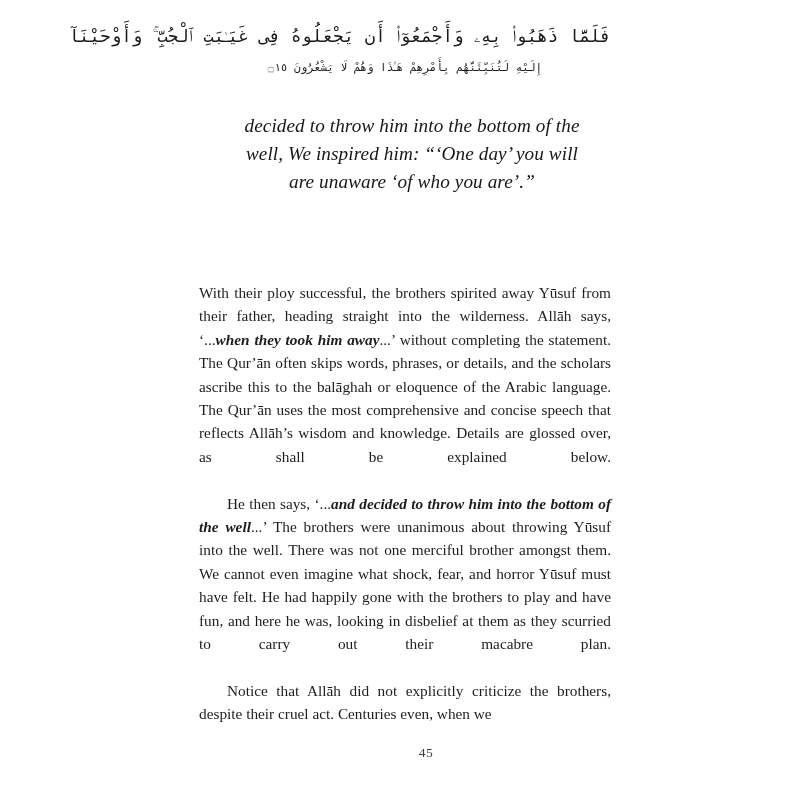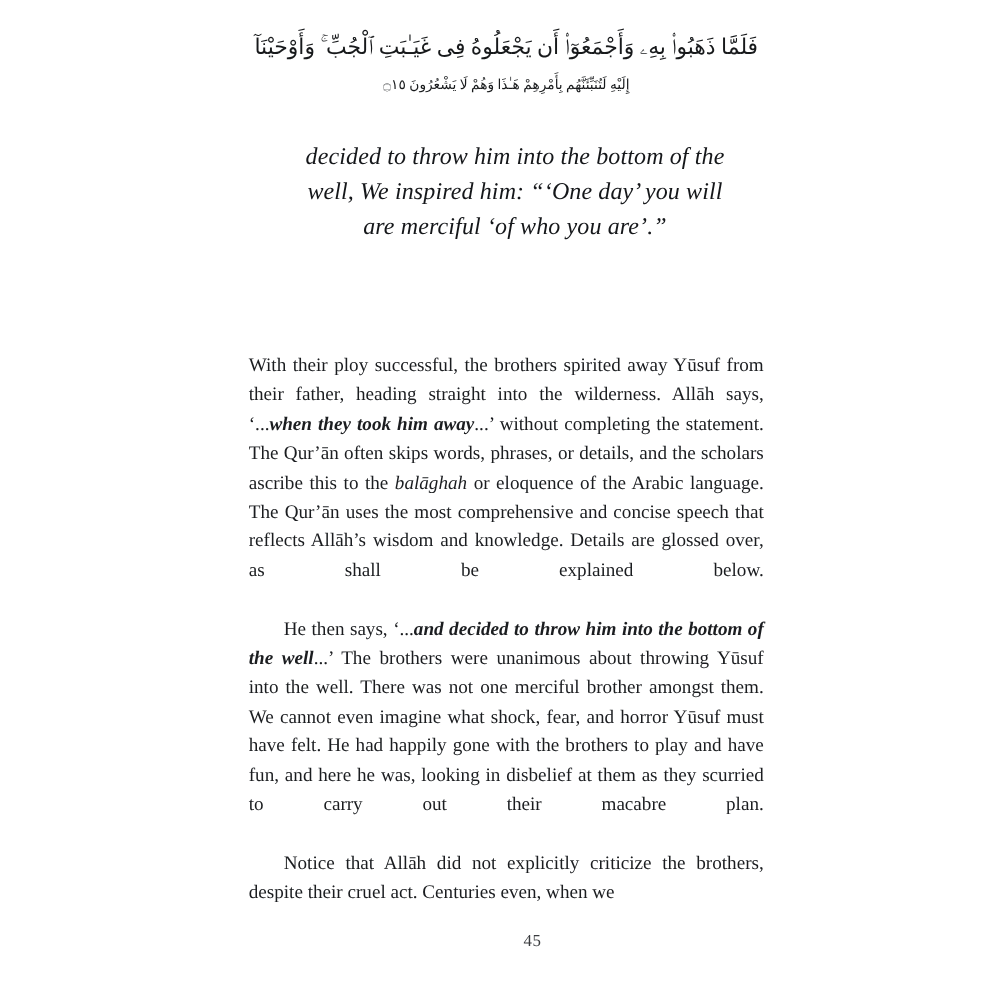--- a/index.html
+++ b/index.html
@@ -28,21 +28,21 @@
   .arabic-block {
     position: absolute;
     left: 199px;
     top: 22px;
     width: 412px;
     text-align: center;
     direction: rtl;
     color: #16181a;
   }
   .arabic-line {
-    font-family: Liberation Serif, serif;
+    font-family: Liberation Mono, monospace;
     font-size: 17.5px;
     line-height: 31px;
     letter-spacing: 0.2px;
     white-space: nowrap;
     color: #17191b;
     font-weight: 400;
   }
   .arabic-line.l2 {
     font-size: 11px;
   }
@@ -82,21 +82,20 @@
     hyphens: manual;
   }
   .body-par.indented {
     text-indent: 28px;
   }
   .body-par .bi {
     font-weight: bold;
     font-style: italic;
   }
   .body-par .it {
-    font-style: italic;
   }
   
   .body-par::after {
     content: "";
     display: inline-block;
     width: 100%;
   }
   .body-par.lastfull::after {
     content: none;
   }
@@ -120,21 +119,21 @@
 <div class="page">
 
   <div class="arabic-block">
     <div class="arabic-line l1">فَلَمَّا ذَهَبُوا۟ بِهِۦ وَأَجْمَعُوٓا۟ أَن يَجْعَلُوهُ فِى غَيَـٰبَتِ ٱلْجُبِّ ۚ وَأَوْحَيْنَآ</div>
     <div class="arabic-line l2">إِلَيْهِ لَتُنَبِّئَنَّهُم بِأَمْرِهِمْ هَـٰذَا وَهُمْ لَا يَشْعُرُونَ ۝١٥</div>
   </div>
 
   <div class="translation-block">
     <div class="translation-line">decided to throw him into the bottom of the</div>
     <div class="translation-line">well, We inspired him: “‘One day’ you will</div>
-    <div class="translation-line">are merciful ‘of who you are’.”</div>
+    <div class="translation-line">are unaware ‘of who you are’.”</div>
   </div>
 
   <div class="body-block">
     <p class="body-par">With their ploy successful, the brothers spirited away Yūsuf from their father, heading straight into the wilderness. Allāh says, ‘...<span class="bi">when they took him away</span>...’ without completing the statement. The Qur’ān often skips words, phrases, or details, and the scholars ascribe this to the <span class="it">balāghah</span> or eloquence of the Arabic language. The Qur’ān uses the most comprehensive and concise speech that reflects Allāh’s wisdom and knowledge. Details are glossed over, as shall be explained below.</p>
     <p class="body-par indented">He then says, ‘...<span class="bi">and decided to throw him into the bottom of the well</span>...’ The brothers were unanimous about throwing Yūsuf into the well. There was not one merciful brother amongst them. We cannot even imagine what shock, fear, and horror Yūsuf must have felt. He had happily gone with the brothers to play and have fun, and here he was, looking in disbelief at them as they scurried to carry out their macabre plan.</p>
     <p class="body-par indented lastfull">Notice that Allāh did not explicitly criticize the brothers, despite their cruel act. Centuries even, when we</p>
   </div>
 
   <div class="folio">45</div>
 

